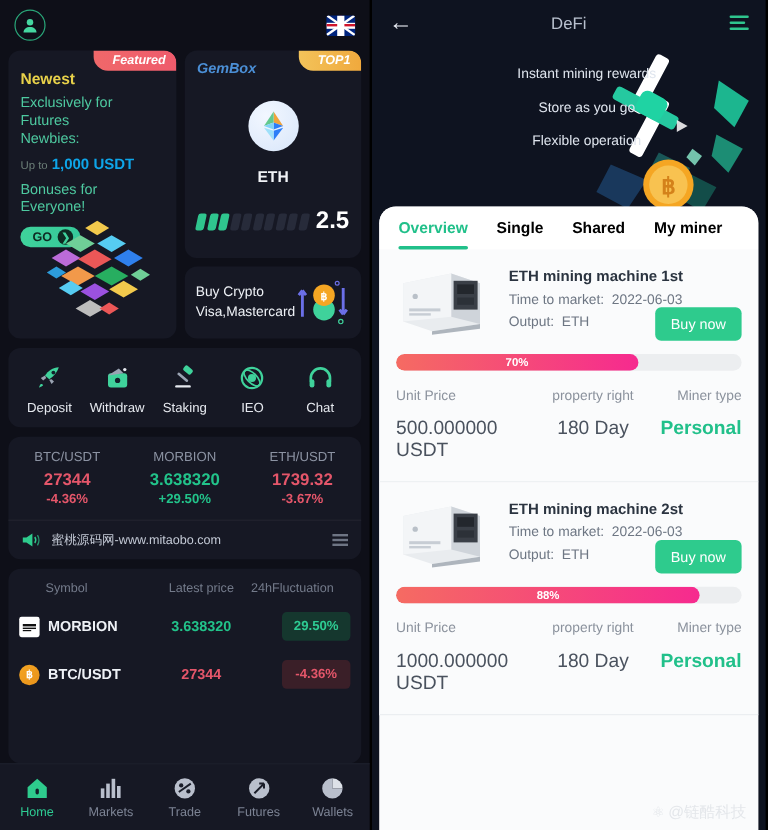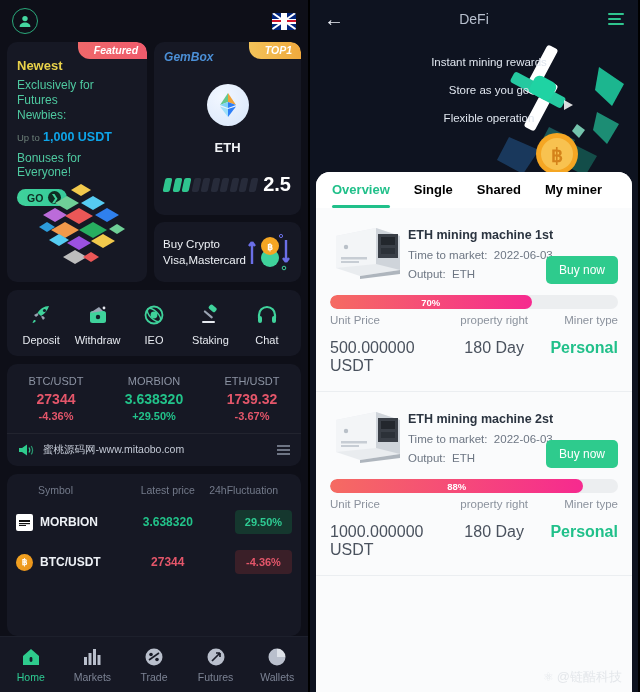--- a/index.html
+++ b/index.html
@@ -226,21 +226,21 @@
   .tab:first-child { padding-left: 0; }
   .tab.active { color: #21c08a; font-weight: bold; }
   .tab.active::after {
     content: ""; position: absolute; left: 0; right: 14px; bottom: 0;
     height: 3px; border-radius: 2px; background: #21c08a;
   }
   .prod {
     background: #fafbfc; border-bottom: 1px solid #ebeef1;
     padding: 14px 14px 16px 14px;
   }
-  .prod-top { display: flex; gap: 0; position: relative; align-items: flex-end; }
+  .prod-top { display: flex; gap: 16px; position: relative; }
   .miner-img {
     width: 78px; height: 58px; flex: 0 0 78px; position: relative;
   }
   .prod-info { flex: 1; padding-top: 1px; }
   .prod-name { color: #2b3440; font-size: 12.5px; font-weight: bold; }
   .prod-meta { color: #6d7683; font-size: 11.5px; margin-top: 7px; }
   .buy-now {
     position: absolute; right: 0; bottom: -4px;
     background: #2ecb8d; color: #fff; font-size: 12px;
     padding: 7px 13px; border-radius: 5px; border: none;
@@ -248,21 +248,21 @@
   .bar-wrap {
     margin-top: 15px; height: 14px; border-radius: 7px;
     background: #eceef0; position: relative; overflow: hidden;
   }
   .bar-fill {
     height: 100%; border-radius: 7px;
     background: linear-gradient(90deg, #f56b62, #f62a8f);
     display: flex; align-items: center; justify-content: center;
   }
   .bar-pct { color: #fff; font-size: 9.5px; font-weight: bold; }
-  .cols { display: flex; margin-top: 5px; }
+  .cols { display: flex; margin-top: 15px; justify-content: center; }
   .col { flex: 1; }
   .col:nth-child(1) { flex: 0 0 42%; }
   .col:nth-child(2) { flex: 0 0 30%; text-align: center; }
   .col:nth-child(3) { flex: 0 0 28%; text-align: right; }
   .col-h { color: #8b929d; font-size: 11.5px; }
   .col-v { color: #4a525e; font-size: 16px; margin-top: 13px; }
   .col-v.accent { color: #21c08a; font-weight: bold; }
 
   .watermark {
     position: absolute; right: 10px; bottom: 6px;
@@ -406,36 +406,36 @@
               <path d="M4 10 L13 4 L17 8 Z" fill="#9aa3b2"></path>
               <circle cx="12" cy="14" r="2.2" fill="#12202a"></circle>
               <circle cx="18" cy="5" r="1.4" fill="#e6e9ef"></circle>
             </svg>
         </div>
         <div class="qi-lb">Withdraw</div>
       </div>
       <div class="qi">
         <div class="qi-ic">
           <svg width="24" height="24" viewBox="0 0 24 24">
+              <rect x="11" y="3" width="8" height="5" rx="1.5" fill="#3fd29b" transform="rotate(40 15 5)"></rect>
+              <rect x="5" y="10" width="11" height="2.2" rx="1" fill="#9aa3b2" transform="rotate(40 10 11)"></rect>
+              <rect x="4" y="18" width="13" height="2" rx="1" fill="#e6e9ef"></rect>
+            </svg>
+        </div>
+        <div class="qi-lb">Staking</div>
+      </div>
+      <div class="qi">
+        <div class="qi-ic">
+          <svg width="24" height="24" viewBox="0 0 24 24">
               <circle cx="12" cy="12" r="8.5" fill="none" stroke="#3fd29b" stroke-width="1.8"></circle>
               <circle cx="12" cy="12" r="3.4" fill="#3fd29b"></circle>
               <ellipse cx="12" cy="12" rx="8.5" ry="4" fill="none" stroke="#3fd29b" stroke-width="1.4" transform="rotate(45 12 12)"></ellipse>
             </svg>
         </div>
         <div class="qi-lb">IEO</div>
-      </div>
-      <div class="qi">
-        <div class="qi-ic">
-          <svg width="24" height="24" viewBox="0 0 24 24">
-              <rect x="11" y="3" width="8" height="5" rx="1.5" fill="#3fd29b" transform="rotate(40 15 5)"></rect>
-              <rect x="5" y="10" width="11" height="2.2" rx="1" fill="#9aa3b2" transform="rotate(40 10 11)"></rect>
-              <rect x="4" y="18" width="13" height="2" rx="1" fill="#e6e9ef"></rect>
-            </svg>
-        </div>
-        <div class="qi-lb">Staking</div>
       </div>
       <div class="qi">
         <div class="qi-ic">
           <svg width="24" height="24" viewBox="0 0 24 24">
               <path d="M4 15v-3a8 8 0 0116 0v3" fill="none" stroke="#3fd29b" stroke-width="2.2"></path>
               <rect x="3" y="13" width="4" height="7" rx="2" fill="#3fd29b"></rect>
               <rect x="17" y="13" width="4" height="7" rx="2" fill="#3fd29b"></rect>
             </svg>
         </div>
         <div class="qi-lb">Chat</div>

